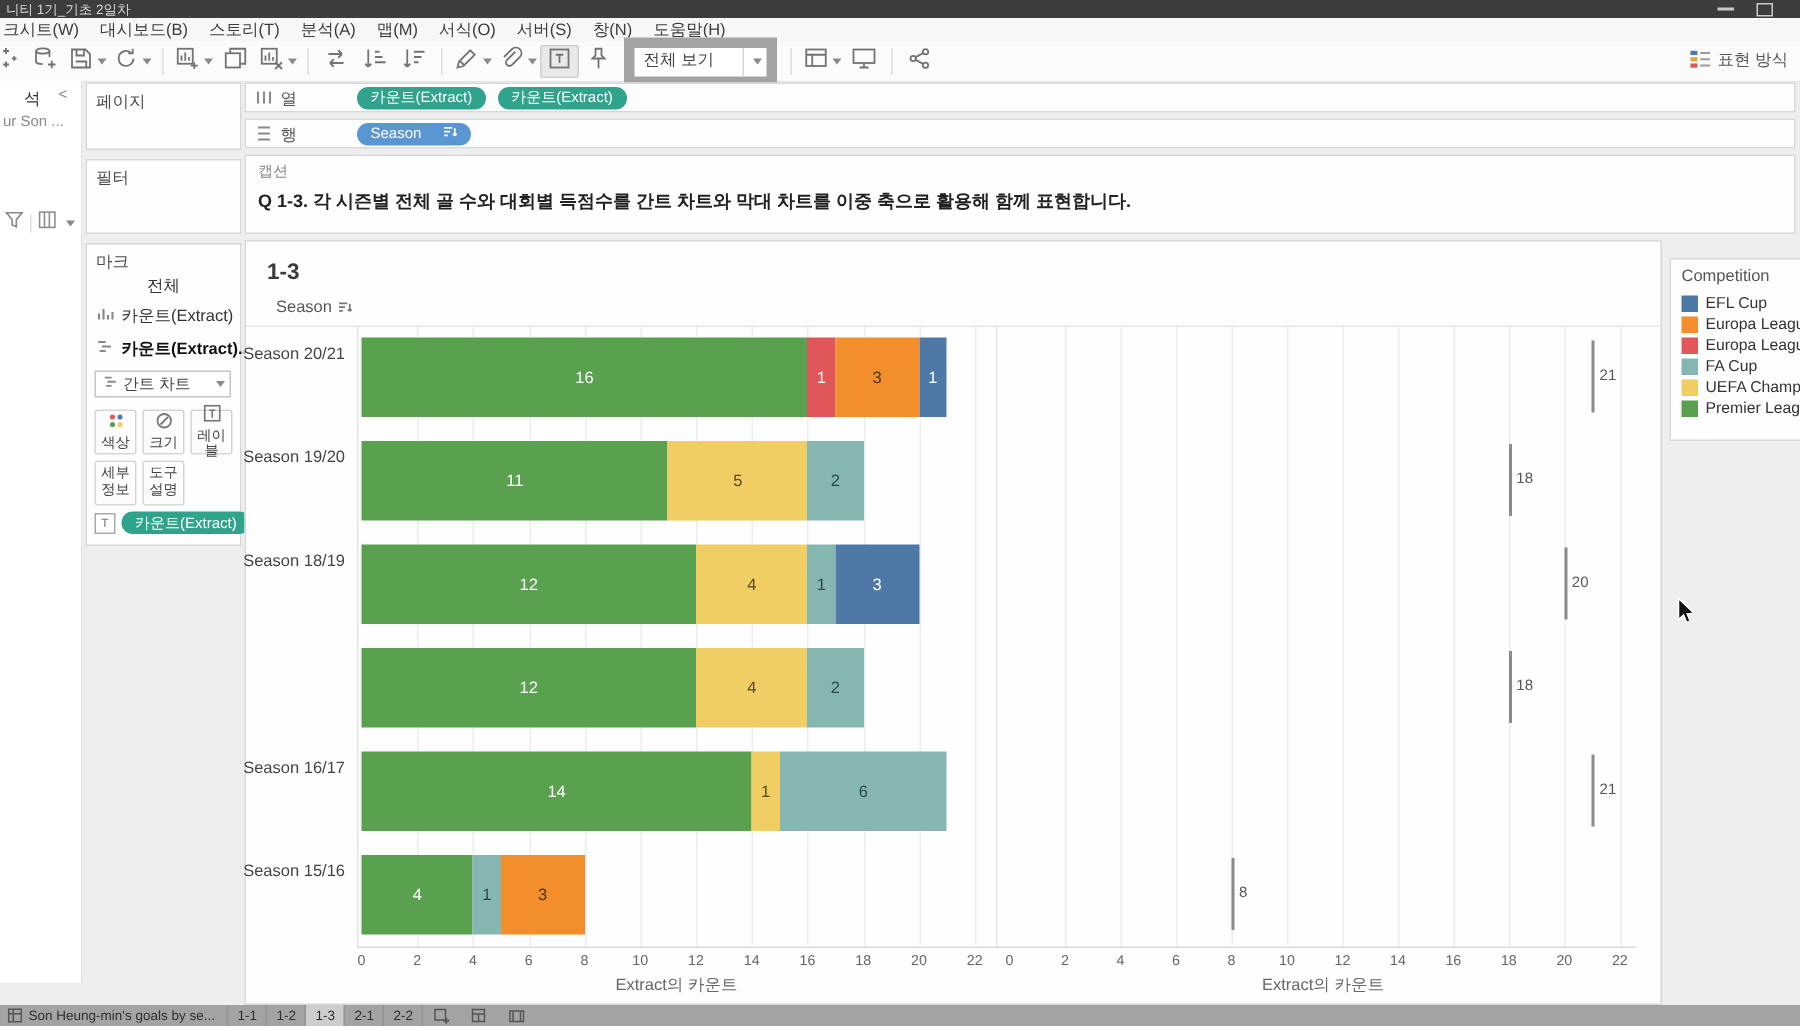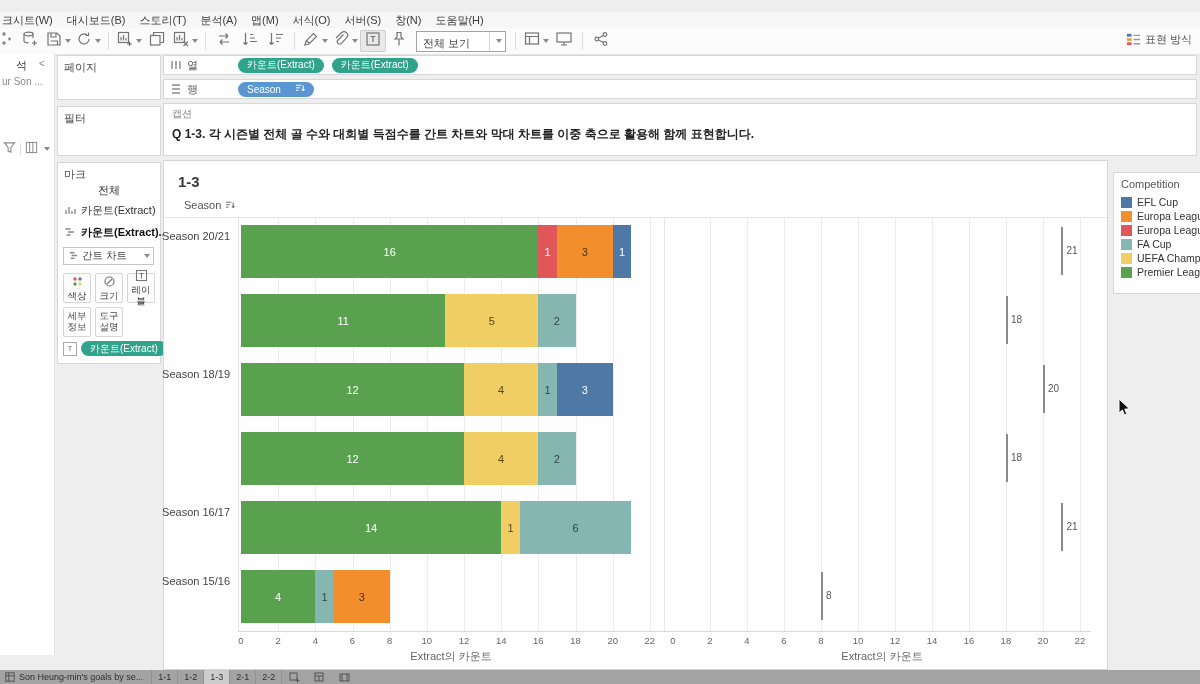--- a/index.html
+++ b/index.html
@@ -18,21 +18,21 @@
   .menu-item{font-size:11px;color:#3c3c3c;padding:0 7px;line-height:16px;white-space:nowrap;}
   .menu-item:first-child{margin-left:-5px;}
 
   
   #toolbar{left:0;top:28px;width:1200px;height:26px;background:#fbfbfb;border-bottom:1px solid #e4e4e4;display:flex;align-items:center;}
   .tbtn{height:22px;min-width:22px;display:flex;align-items:center;justify-content:center;padding:0 2px;border-radius:2px;}
   .tbtn.pressed{background:#e9e9e9;box-shadow:inset 0 0 0 1px #cfcfcf;}
   .tbtn.cut{margin-left:-9px;}
   .caret{width:0;height:0;border-left:3.5px solid transparent;border-right:3.5px solid transparent;border-top:4px solid #8a8a8a;margin-left:2px;}
   .tsep{width:1px;height:18px;background:#ddd;margin:0 5px;}
-  #fit-select{width:88px;height:19px;border:1px solid #a3a3a3;background:#fff;display:flex;align-items:flex-end;font-size:11px;color:#444;margin:0 4px;}
+  #fit-select{width:88px;height:19px;border:7px solid #a3a3a3;background:#fff;display:flex;align-items:flex-start;font-size:11px;color:#444;margin:0 4px;}
   #fit-select .val{flex:1;padding-left:6px;}
   #fit-select .cbox{width:15px;height:100%;border-left:1px solid #d5d5d5;display:flex;align-items:center;justify-content:center;}
   #show-me{position:absolute;right:8px;top:32px;display:flex;align-items:flex-start;gap:4px;font-size:11px;color:#555;}
 
   
   #leftstrip{left:0;top:54px;width:54px;height:601px;background:#fff;border-right:1px solid #e2e2e2;}
   #lp-tab{left:16px;top:58px;font-size:11px;color:#333;}
   #lp-collapse{left:39px;top:58px;font-size:10px;color:#888;}
   #lp-ds{left:2px;top:76px;font-size:10px;color:#8a8a8a;white-space:nowrap;}
   #lp-icons{left:3px;top:140px;display:flex;align-items:center;gap:4px;}
@@ -104,20 +104,25 @@
   .sheet-tab.active{background:#cdcdcd;}
   .st-icon{padding:0 7px;display:flex;align-items:center;}
 
   #cursor{left:1118px;top:398px;width:14px;height:20px;}
 </style>
 </head>
 <body>
 
 <div id="app">
 
+  <div id="titlebar" class="abs">
+    <span class="t">니티 1기_기초 2일차</span>
+    <span class="winctl" style="right:44px"></span>
+    <span class="winctl max" style="right:18px"></span>
+  </div>
 
   <div id="menubar" class="abs">
       <span id="menu-items" style="display:flex">
         <div class="menu-item">크시트(W)</div>
         <div class="menu-item">대시보드(B)</div>
         <div class="menu-item">스토리(T)</div>
         <div class="menu-item">분석(A)</div>
         <div class="menu-item">맵(M)</div>
         <div class="menu-item">서식(O)</div>
         <div class="menu-item">서버(S)</div>
@@ -375,20 +380,21 @@
           <path d="M1 2.2h5.5M1 4.7h4M1 7.2h2.5"></path>
           <path d="M8.2 2.5v5M8.2 7.5L6.9 6.2M8.2 7.5l1.3-1.3"></path>
         </svg>
     </div>
     <div id="head-line"></div>
     <div id="rowcol-div"></div>
     <div id="pane-div"></div>
     <div id="axis-line"></div>
     <div id="row-labels">
         <div class="row-label" style="top: 0px;">Season 20/21</div>
+        <div class="row-label" style="top: 69px;">Season 19/20</div>
         <div class="row-label" style="top: 138px;">Season 18/19</div>
         <div class="row-label" style="top: 276px;">Season 16/17</div>
         <div class="row-label" style="top: 345px;">Season 15/16</div>
       </div>
     <div id="pane-left" class="pane">
         <div class="gridline" style="left: 37.1681px;"></div>
         <div class="gridline" style="left: 74.3363px;"></div>
         <div class="gridline" style="left: 111.504px;"></div>
         <div class="gridline" style="left: 148.673px;"></div>
         <div class="gridline" style="left: 185.841px;"></div>

